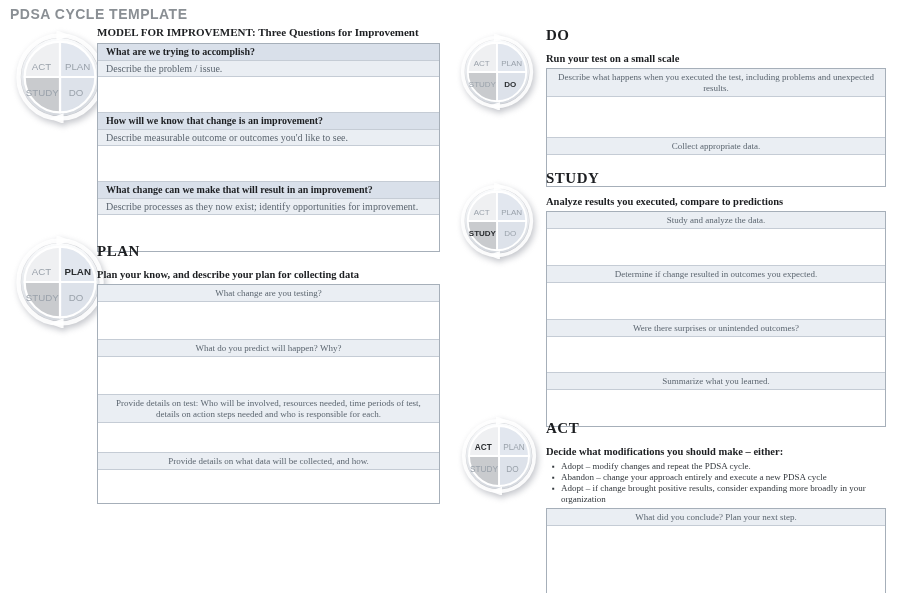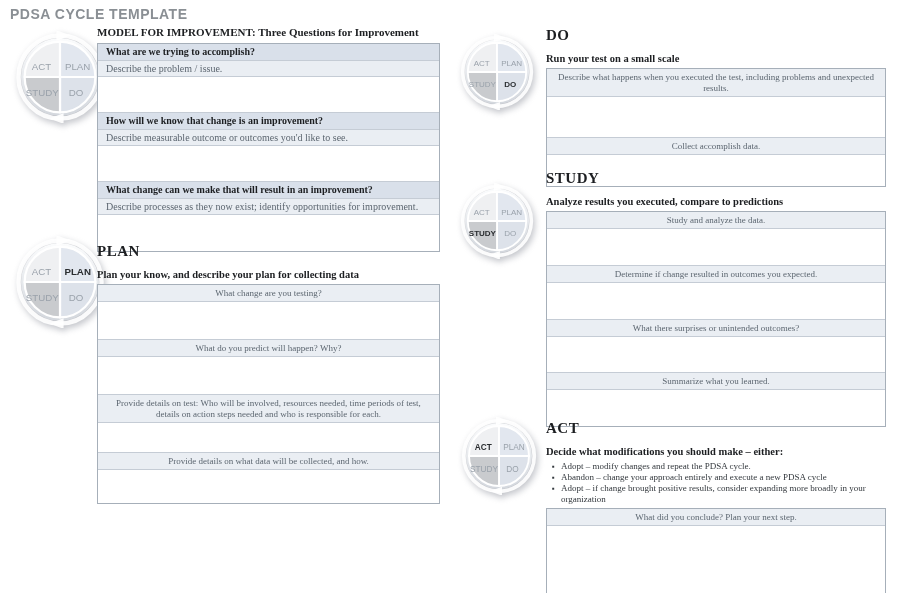--- a/index.html
+++ b/index.html
@@ -185,34 +185,34 @@
       <div class="answer h33"></div>
     </div>
   </div>
 
   <div class="section sec-do">
     <div class="sec-title">DO</div>
     <div class="sec-subtitle">Run your test on a small scale</div>
     <div class="tbl">
       <div class="promptrow">Describe what happens when you executed the test, including problems and unexpected results.</div>
       <div class="answer h40"></div>
-      <div class="promptrow">Collect accomplish data.</div>
+      <div class="promptrow">Collect appropriate data.</div>
       <div class="answer h31"></div>
     </div>
   </div>
 
   <div class="section sec-study">
     <div class="sec-title">STUDY</div>
     <div class="sec-subtitle">Analyze results you executed, compare to predictions</div>
     <div class="tbl">
       <div class="promptrow">Study and analyze the data.</div>
       <div class="answer h36"></div>
       <div class="promptrow">Determine if change resulted in outcomes you expected.</div>
       <div class="answer h36"></div>
-      <div class="promptrow">What there surprises or unintended outcomes?</div>
+      <div class="promptrow">Were there surprises or unintended outcomes?</div>
       <div class="answer h35"></div>
       <div class="promptrow">Summarize what you learned.</div>
       <div class="answer h36"></div>
     </div>
   </div>
 
   <div class="section sec-act">
     <div class="sec-title">ACT</div>
     <div class="sec-subtitle">Decide what modifications you should make – either:</div>
     <ul class="bullets">

